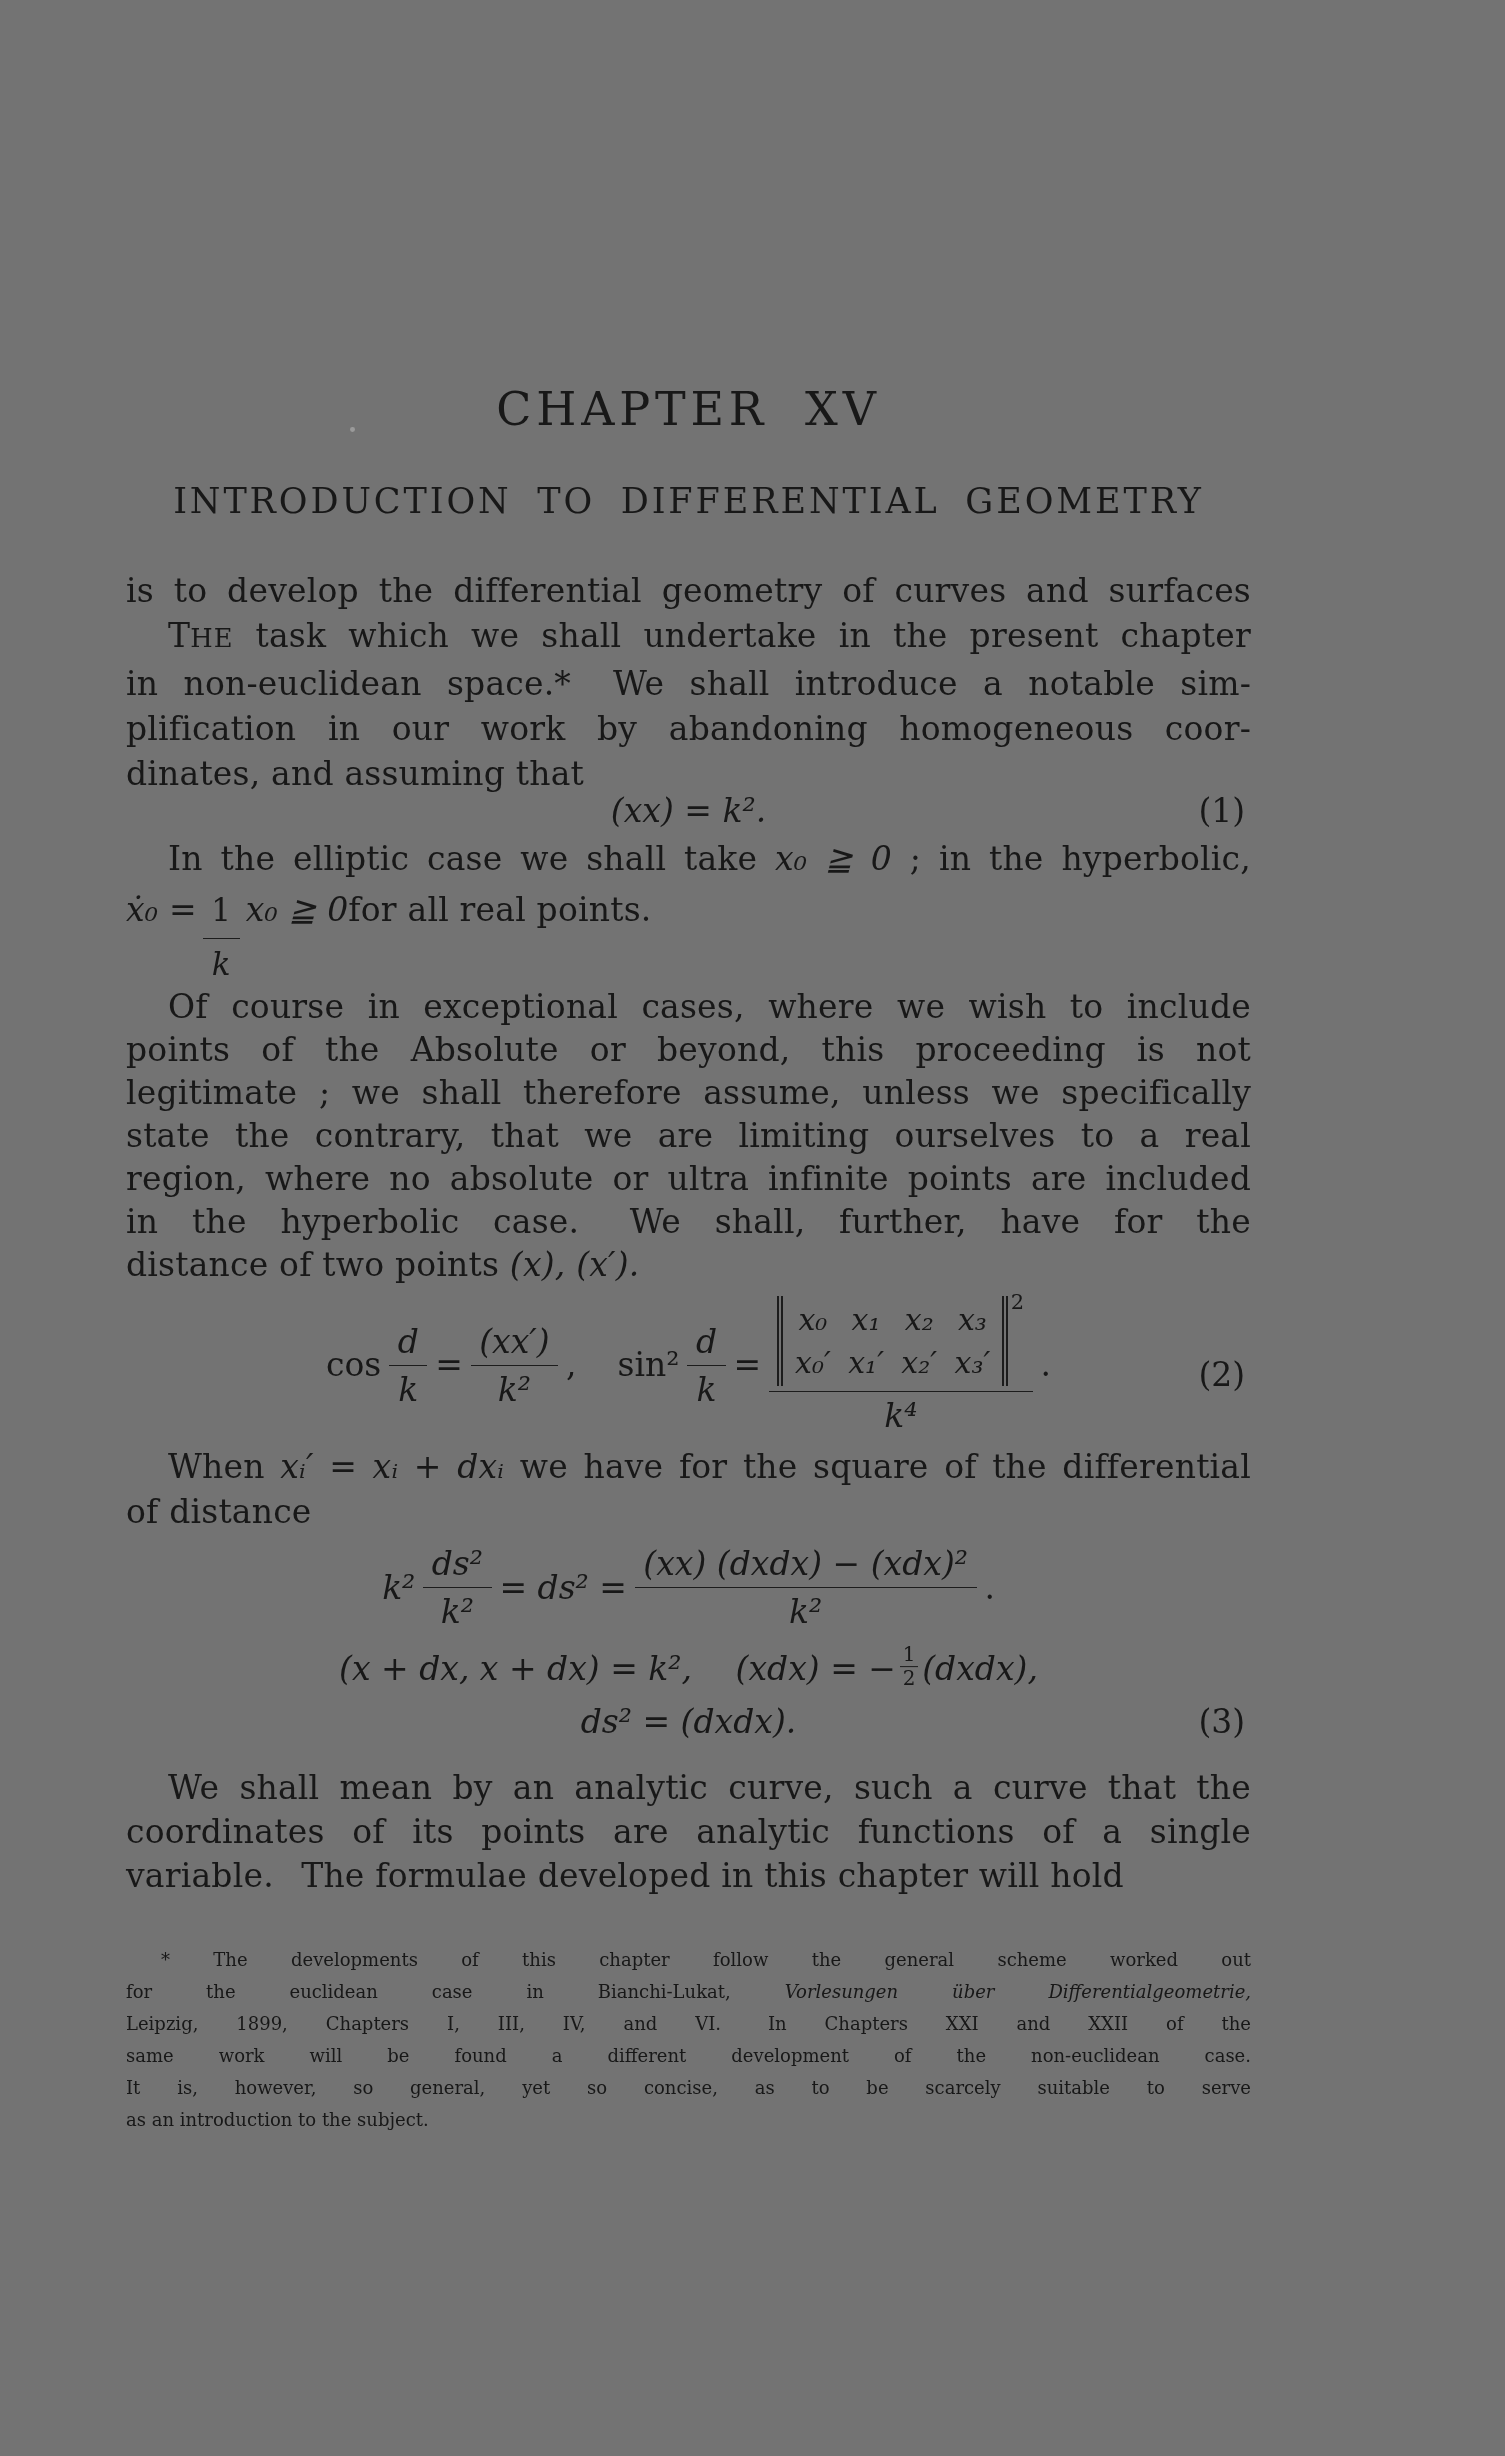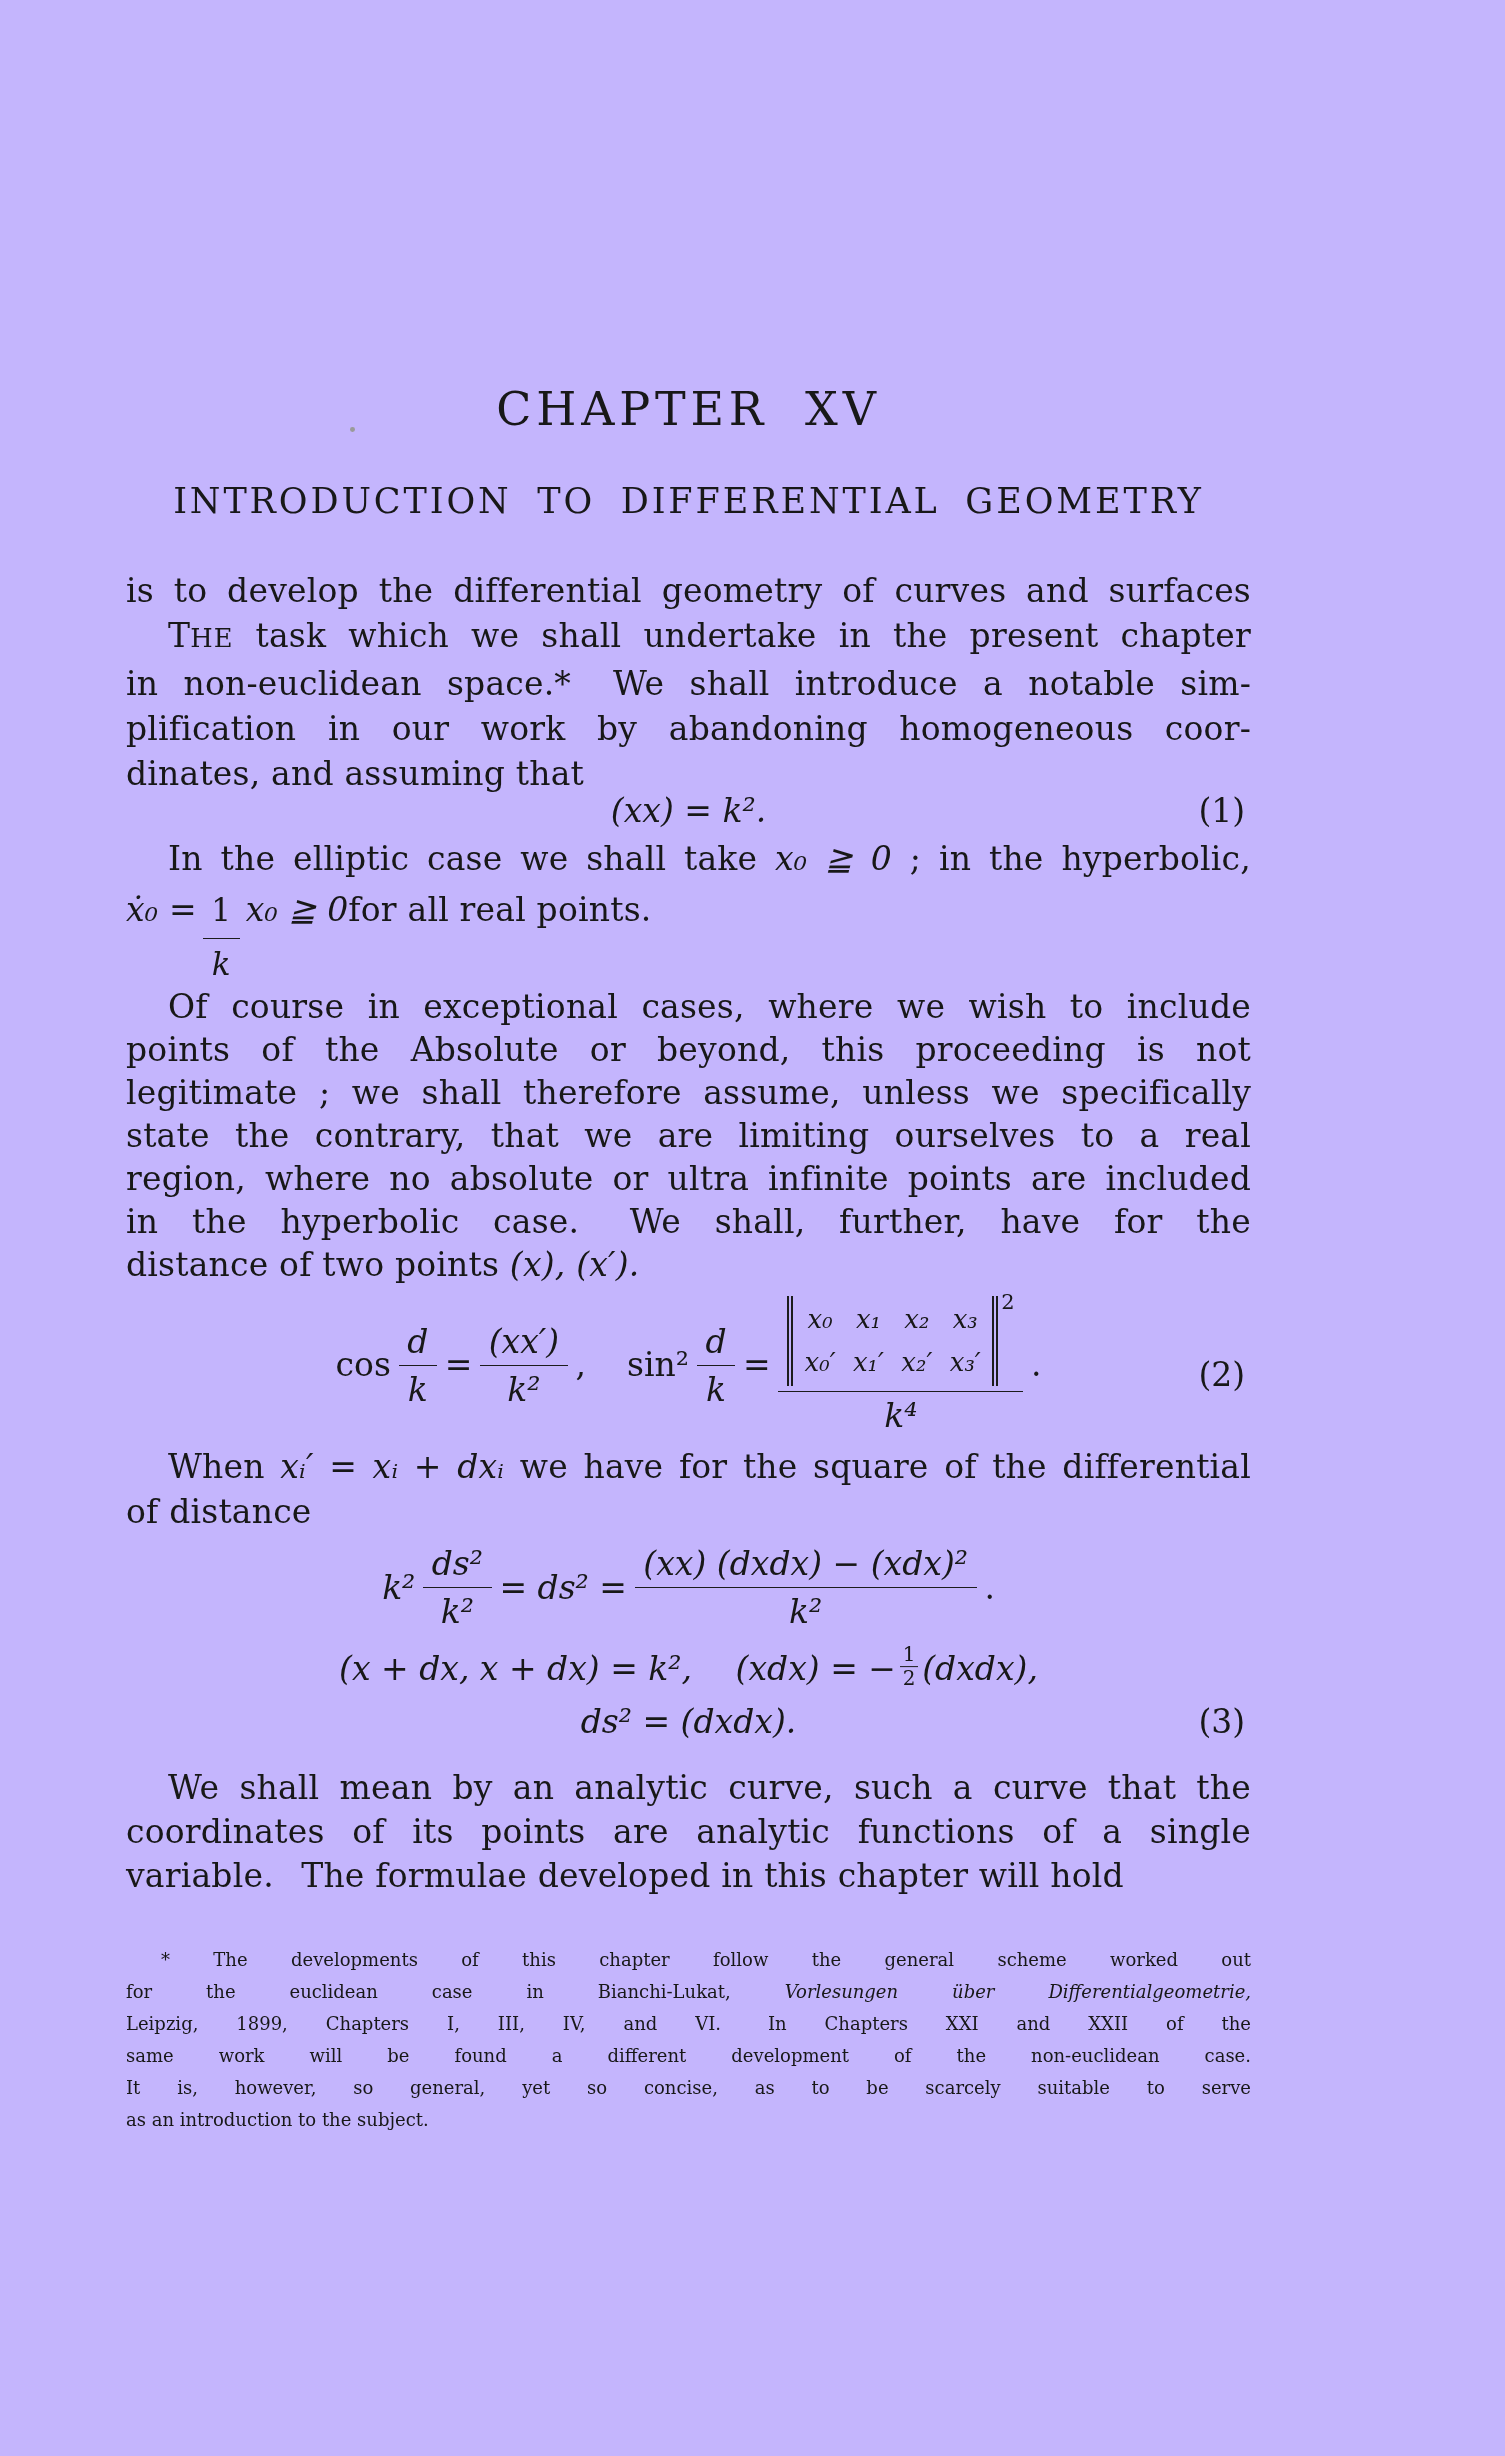--- a/index.html
+++ b/index.html
@@ -1,17 +1,17 @@
 <!DOCTYPE html>
 <html><head>
 <meta charset="utf-8">
 <style>
   html,body{margin:0;padding:0;background:#ffffff;}
   .page{
-    position:relative;width:1505px;height:2456px;background:#c4b5fd;
+    position:relative;width:1505px;height:2456px;background:#737373;
     font-family:"DejaVu Serif", serif;color:#181818;overflow:hidden;
   }
   .col{position:absolute;left:126px;top:0;width:1125px;height:100%;}
   .blk{position:absolute;left:0;width:100%;}
 
   .heading{text-align:center;font-size:46px;letter-spacing:4.8px;word-spacing:17.4px;}
   .subheading{text-align:center;font-size:35px;letter-spacing:2.9px;word-spacing:11.6px;}
 
   .body-par{font-size:33px;line-height:45px;letter-spacing:0.2px;}
   .line{display:block;text-align:justify;text-align-last:justify;white-space:normal;}
@@ -31,21 +31,21 @@
   .frac .den{display:block;padding-top:3.9px;text-align:center;}
 
   .sfrac{display:inline-flex;flex-direction:column;align-items:center;margin:0 3.9px;
          font-size:20px;line-height:1.0;vertical-align:middle;transform:translateY(-1.9px);}
   .sfrac .num{border-bottom:1.4px solid #1c1c1c;padding:0 2.9px 1.9px;}
   .sfrac .den{padding-top:1.9px;}
 
   .normwrap{display:inline-flex;align-items:flex-start;}
   .norm{display:inline-grid;grid-template-columns:repeat(4,auto);column-gap:17.4px;row-gap:3.9px;
         border-left:6.8px double #1c1c1c;border-right:6.8px double #1c1c1c;
-        padding:3.9px 11.6px;font-size:26px;line-height:39px;}
+        padding:3.9px 11.6px;font-size:30px;line-height:39px;}
   .norm-sup{font-size:21px;padding-left:2.9px;transform:translateY(-5.8px);}
 
   .ell-line{display:flex;align-items:flex-start;margin-top:5.8px;height:83px;}
   .ell-line .frac{font-size:31px;margin:0 5.8px;}
 
   .footnote{font-size:18px;line-height:32px;margin-top:25px;}
   .fn-indent{text-indent:35px;}
 
   .speckle{position:absolute;width:4.8px;height:4.8px;border-radius:50%;background:#9a9a9a;}
 </style>

